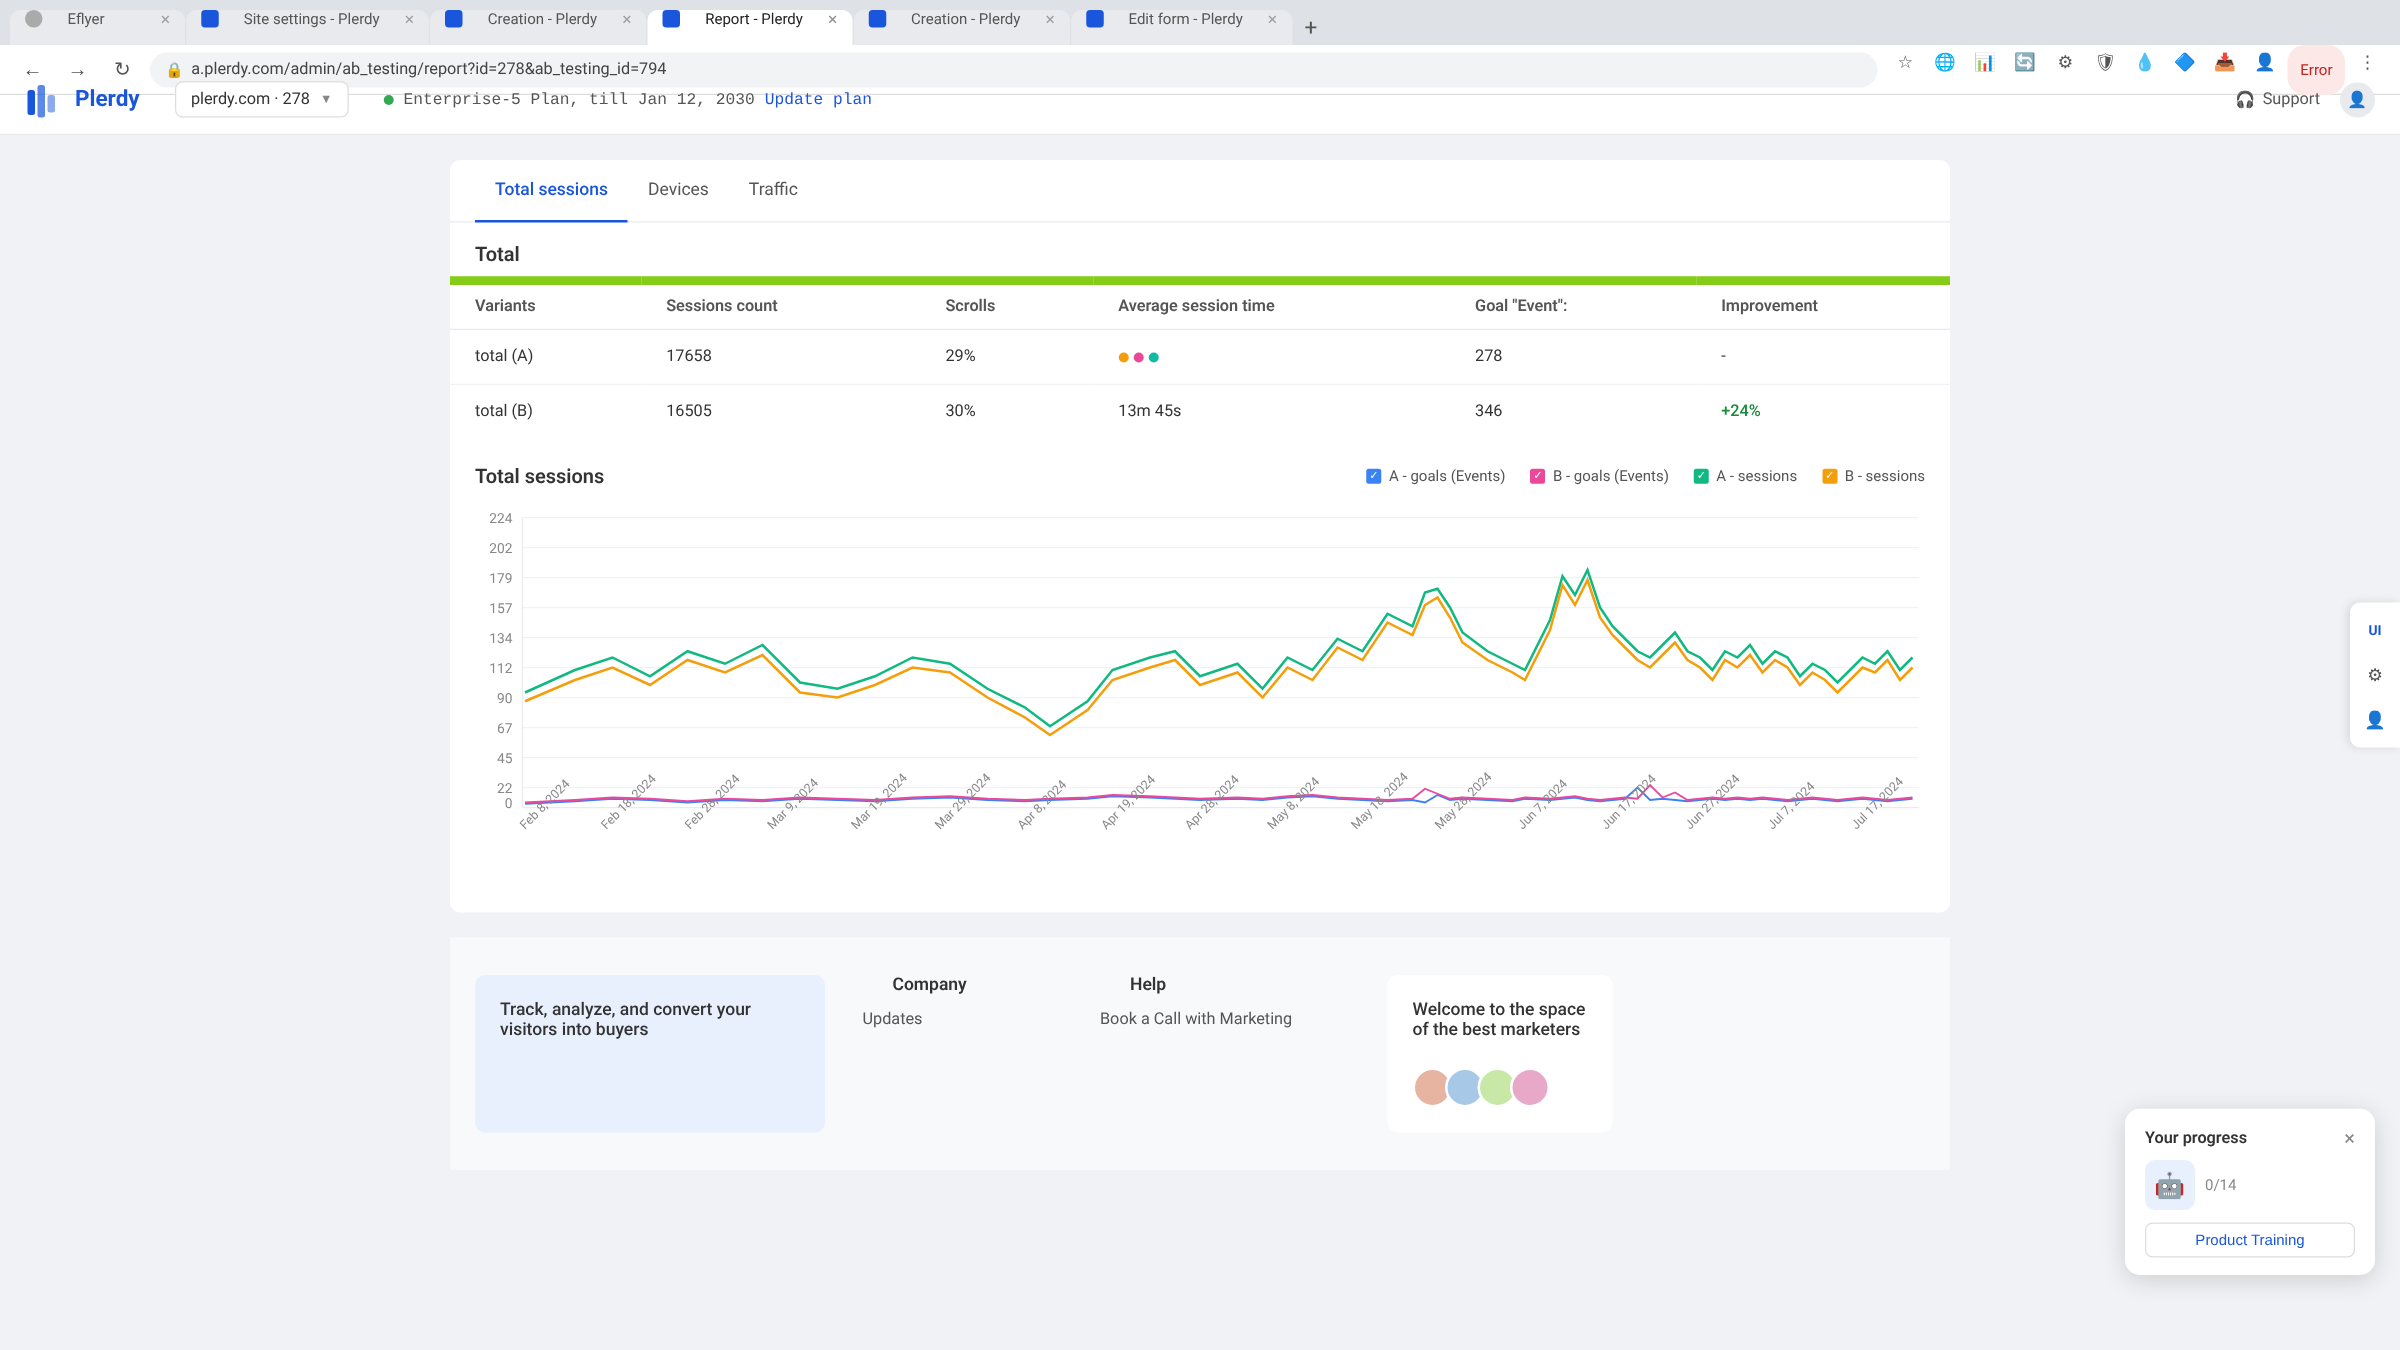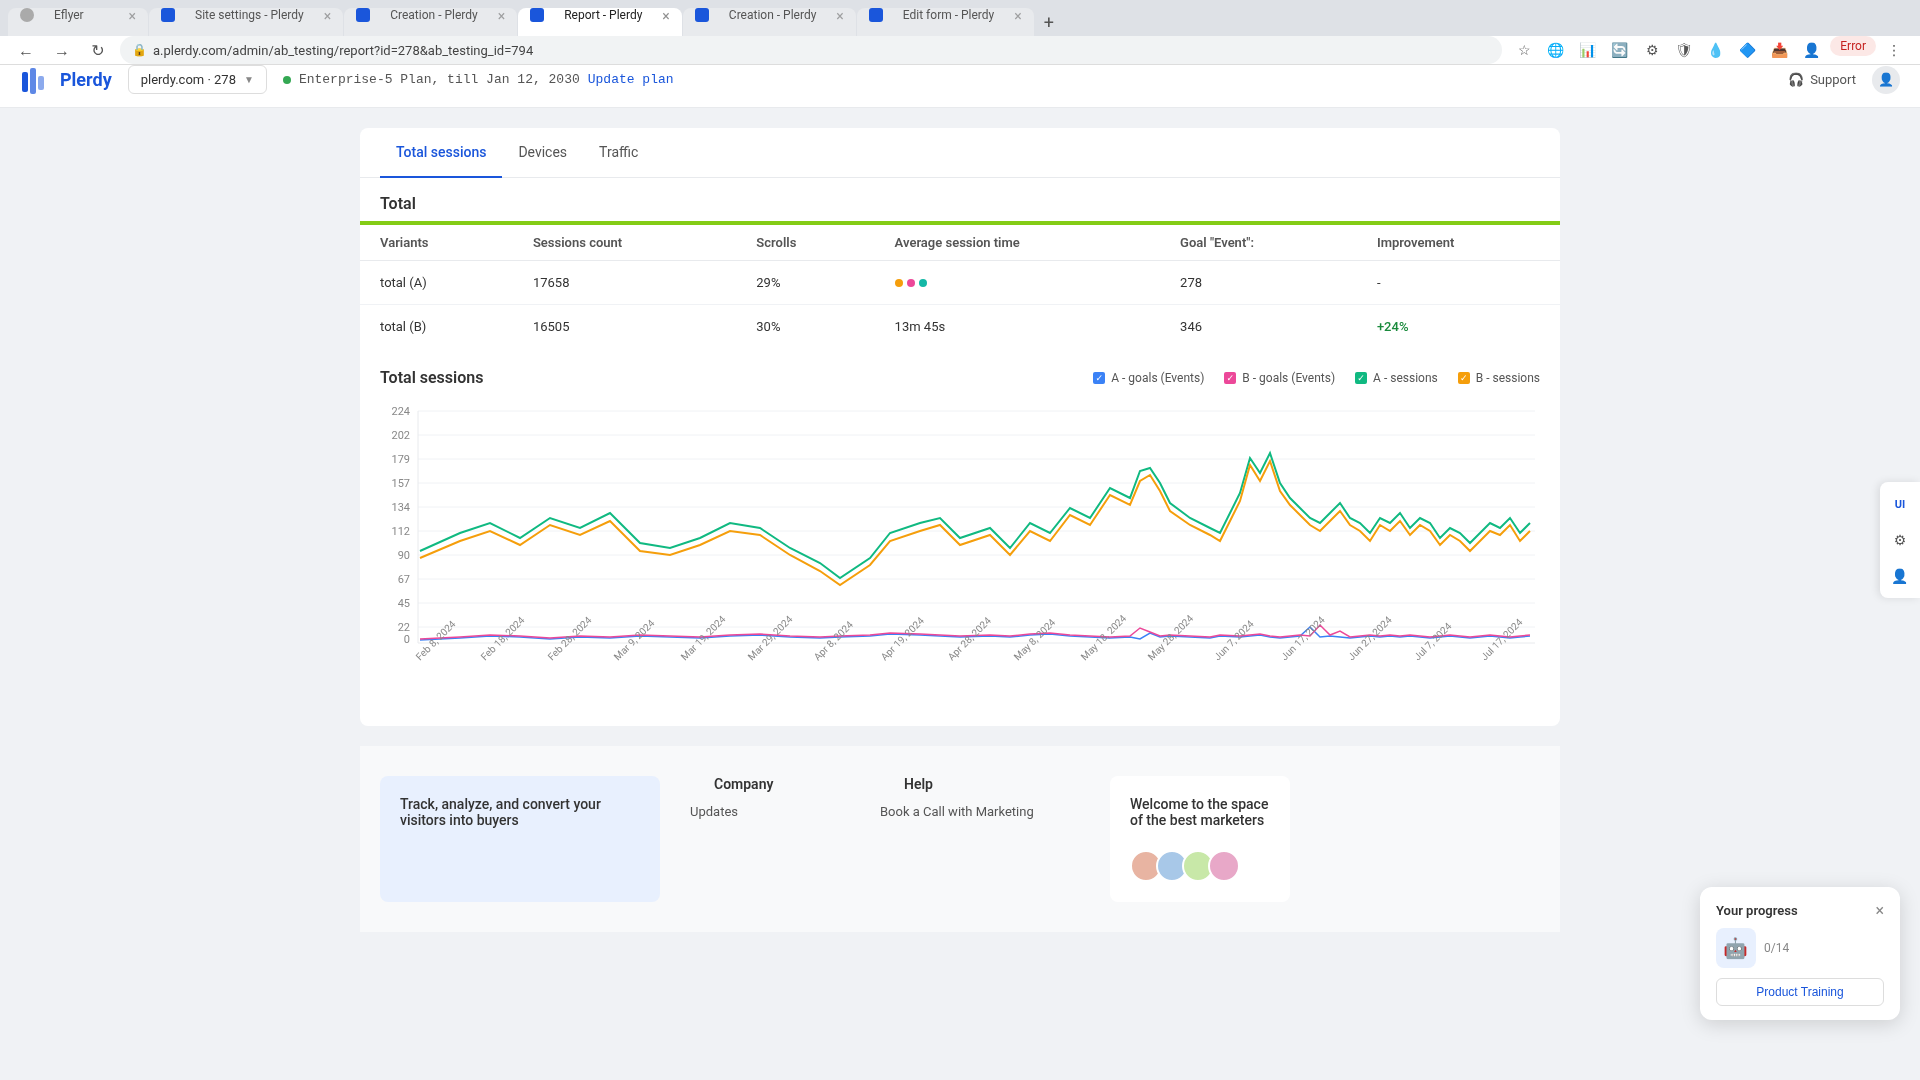--- a/index.html
+++ b/index.html
@@ -12,24 +12,24 @@
     .tab.active { background: #fff; color: #222; }
     .tab .tab-close { margin-left: auto; opacity: 0.5; font-size: 14px; cursor: pointer; }
     .new-tab-btn { width: 28px; height: 28px; display: flex; align-items: center; justify-content: center; border-radius: 50%; cursor: pointer; color: #555; font-size: 18px; }
 
     .nav-bar { background: #fff; height: 40px; display: flex; align-items: center; padding: 0 12px; gap: 8px; border-bottom: 1px solid #ddd; }
     .nav-btn { width: 28px; height: 28px; border-radius: 50%; display: flex; align-items: center; justify-content: center; cursor: pointer; color: #555; font-size: 16px; }
     .address-bar { flex: 1; height: 28px; background: #f1f3f4; border-radius: 14px; display: flex; align-items: center; padding: 0 12px; font-size: 13px; color: #444; gap: 6px; }
     .address-bar .lock-icon { color: #555; font-size: 12px; }
     .nav-actions { display: flex; gap: 4px; }
     .nav-action-btn { width: 28px; height: 28px; display: flex; align-items: center; justify-content: center; border-radius: 50%; cursor: pointer; font-size: 14px; color: #555; }
-    .error-btn { background: #fce8e6; color: #c5221f; border-radius: 14px; padding: 0 10px; font-size: 12px; height: 20px; display: flex; align-items: center; }
-
-    
-    .app-header { background: #fff; height: 56px; display: flex; align-items: center; padding: 0 20px; border-bottom: 1px solid #e8eaed; gap: 16px; }
+    .error-btn { background: #fce8e6; color: #c5221f; border-radius: 14px; padding: 0 10px; font-size: 12px; height: 40px; display: flex; align-items: center; }
+
+    
+    .app-header { background: #fff; height: 56px; display: flex; align-items: center; padding: 0 20px; border-bottom: 1px solid #e8eaed; gap: 28px; }
     .logo { display: flex; align-items: center; gap: 8px; font-weight: 700; font-size: 18px; color: #1a56db; }
     .logo-icon { width: 32px; height: 32px; }
     .site-selector { display: flex; align-items: center; gap: 8px; border: 1px solid #ddd; border-radius: 6px; padding: 6px 12px; cursor: pointer; font-size: 13px; background: #fff; }
     .site-selector .chevron { font-size: 10px; color: #888; }
     .plan-info { display: flex; align-items: center; gap: 8px; color: #555; font-size: 13px; font-family: Liberation Mono, monospace; }
     .plan-dot { width: 8px; height: 8px; border-radius: 50%; background: #34a853; }
     .update-plan { color: #1a56db; text-decoration: none; font-size: 13px; cursor: pointer; }
     .header-right { margin-left: auto; display: flex; align-items: center; gap: 16px; }
     .support-btn { display: flex; align-items: center; gap: 6px; color: #555; cursor: pointer; font-size: 13px; }
     .user-avatar { width: 28px; height: 28px; border-radius: 50%; background: #e8eaed; display: flex; align-items: center; justify-content: center; color: #555; cursor: pointer; }
@@ -39,21 +39,21 @@
     .content-card { background: #fff; border-radius: 8px; padding: 0 0 20px 0; }
 
     
     .tabs { display: flex; border-bottom: 1px solid #e8eaed; padding: 0 20px; }
     .tab-item { padding: 16px 16px; font-size: 14px; cursor: pointer; color: #555; border-bottom: 2px solid transparent; margin-bottom: -1px; }
     .tab-item.active { color: #1a56db; border-bottom-color: #1a56db; font-weight: 500; }
 
     
     .section-title { font-size: 16px; font-weight: 600; padding: 16px 20px 8px; }
     .data-table { width: 100%; border-collapse: collapse; margin: 0; }
-    .data-table th { padding: 10px 20px; text-align: left; font-size: 13px; font-weight: 600; color: #555; border-bottom: 1px solid #e8eaed; border-top: 4px solid #84cc16; background: #fff; }
+    .data-table th { padding: 10px 20px; text-align: left; font-size: 13px; font-weight: 600; color: #555; border-bottom: 1px solid #e8eaed; border-top: 7px solid #84cc16; background: #fff; }
     .data-table td { padding: 14px 20px; font-size: 13px; border-bottom: 1px solid #f0f2f5; }
     .data-table tr:last-child td { border-bottom: none; }
     .improvement-positive { color: #1a8a3c; font-weight: 500; }
     .dots-icon { display: flex; gap: 4px; }
     .dot { width: 8px; height: 8px; border-radius: 50%; }
     .dot-orange { background: #f59e0b; }
     .dot-pink { background: #ec4899; }
     .dot-teal { background: #14b8a6; }
 
     

